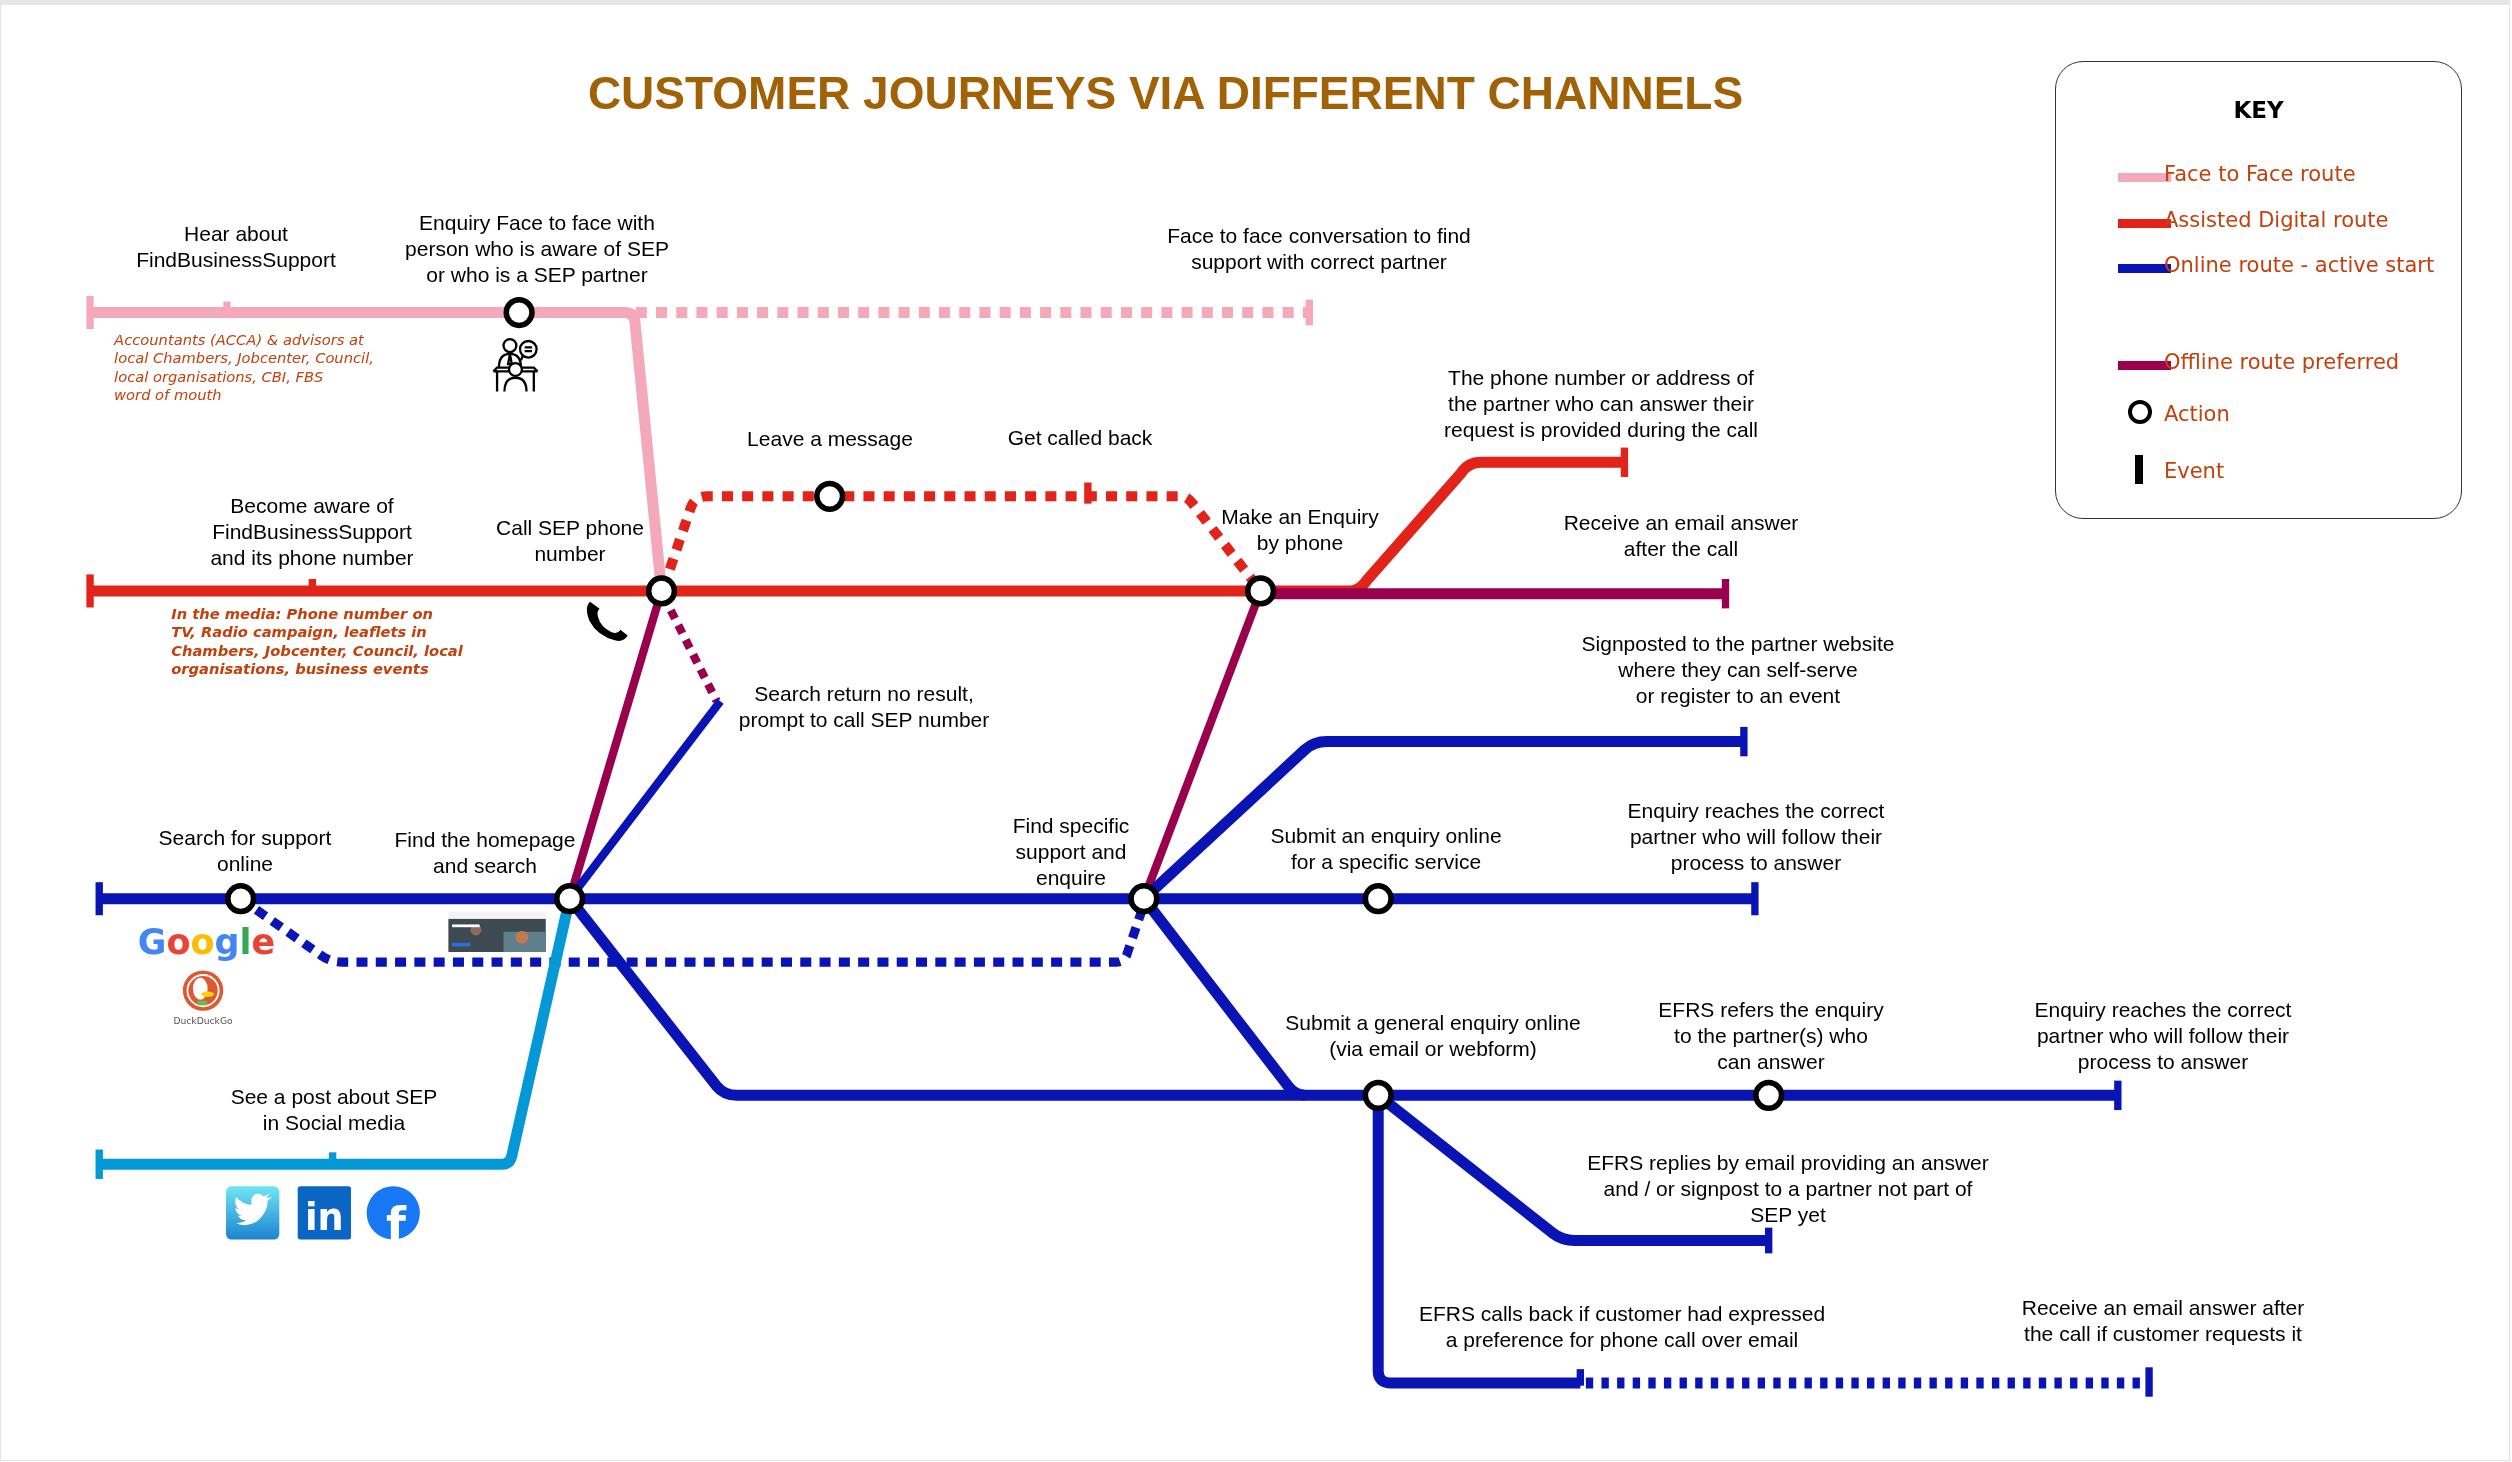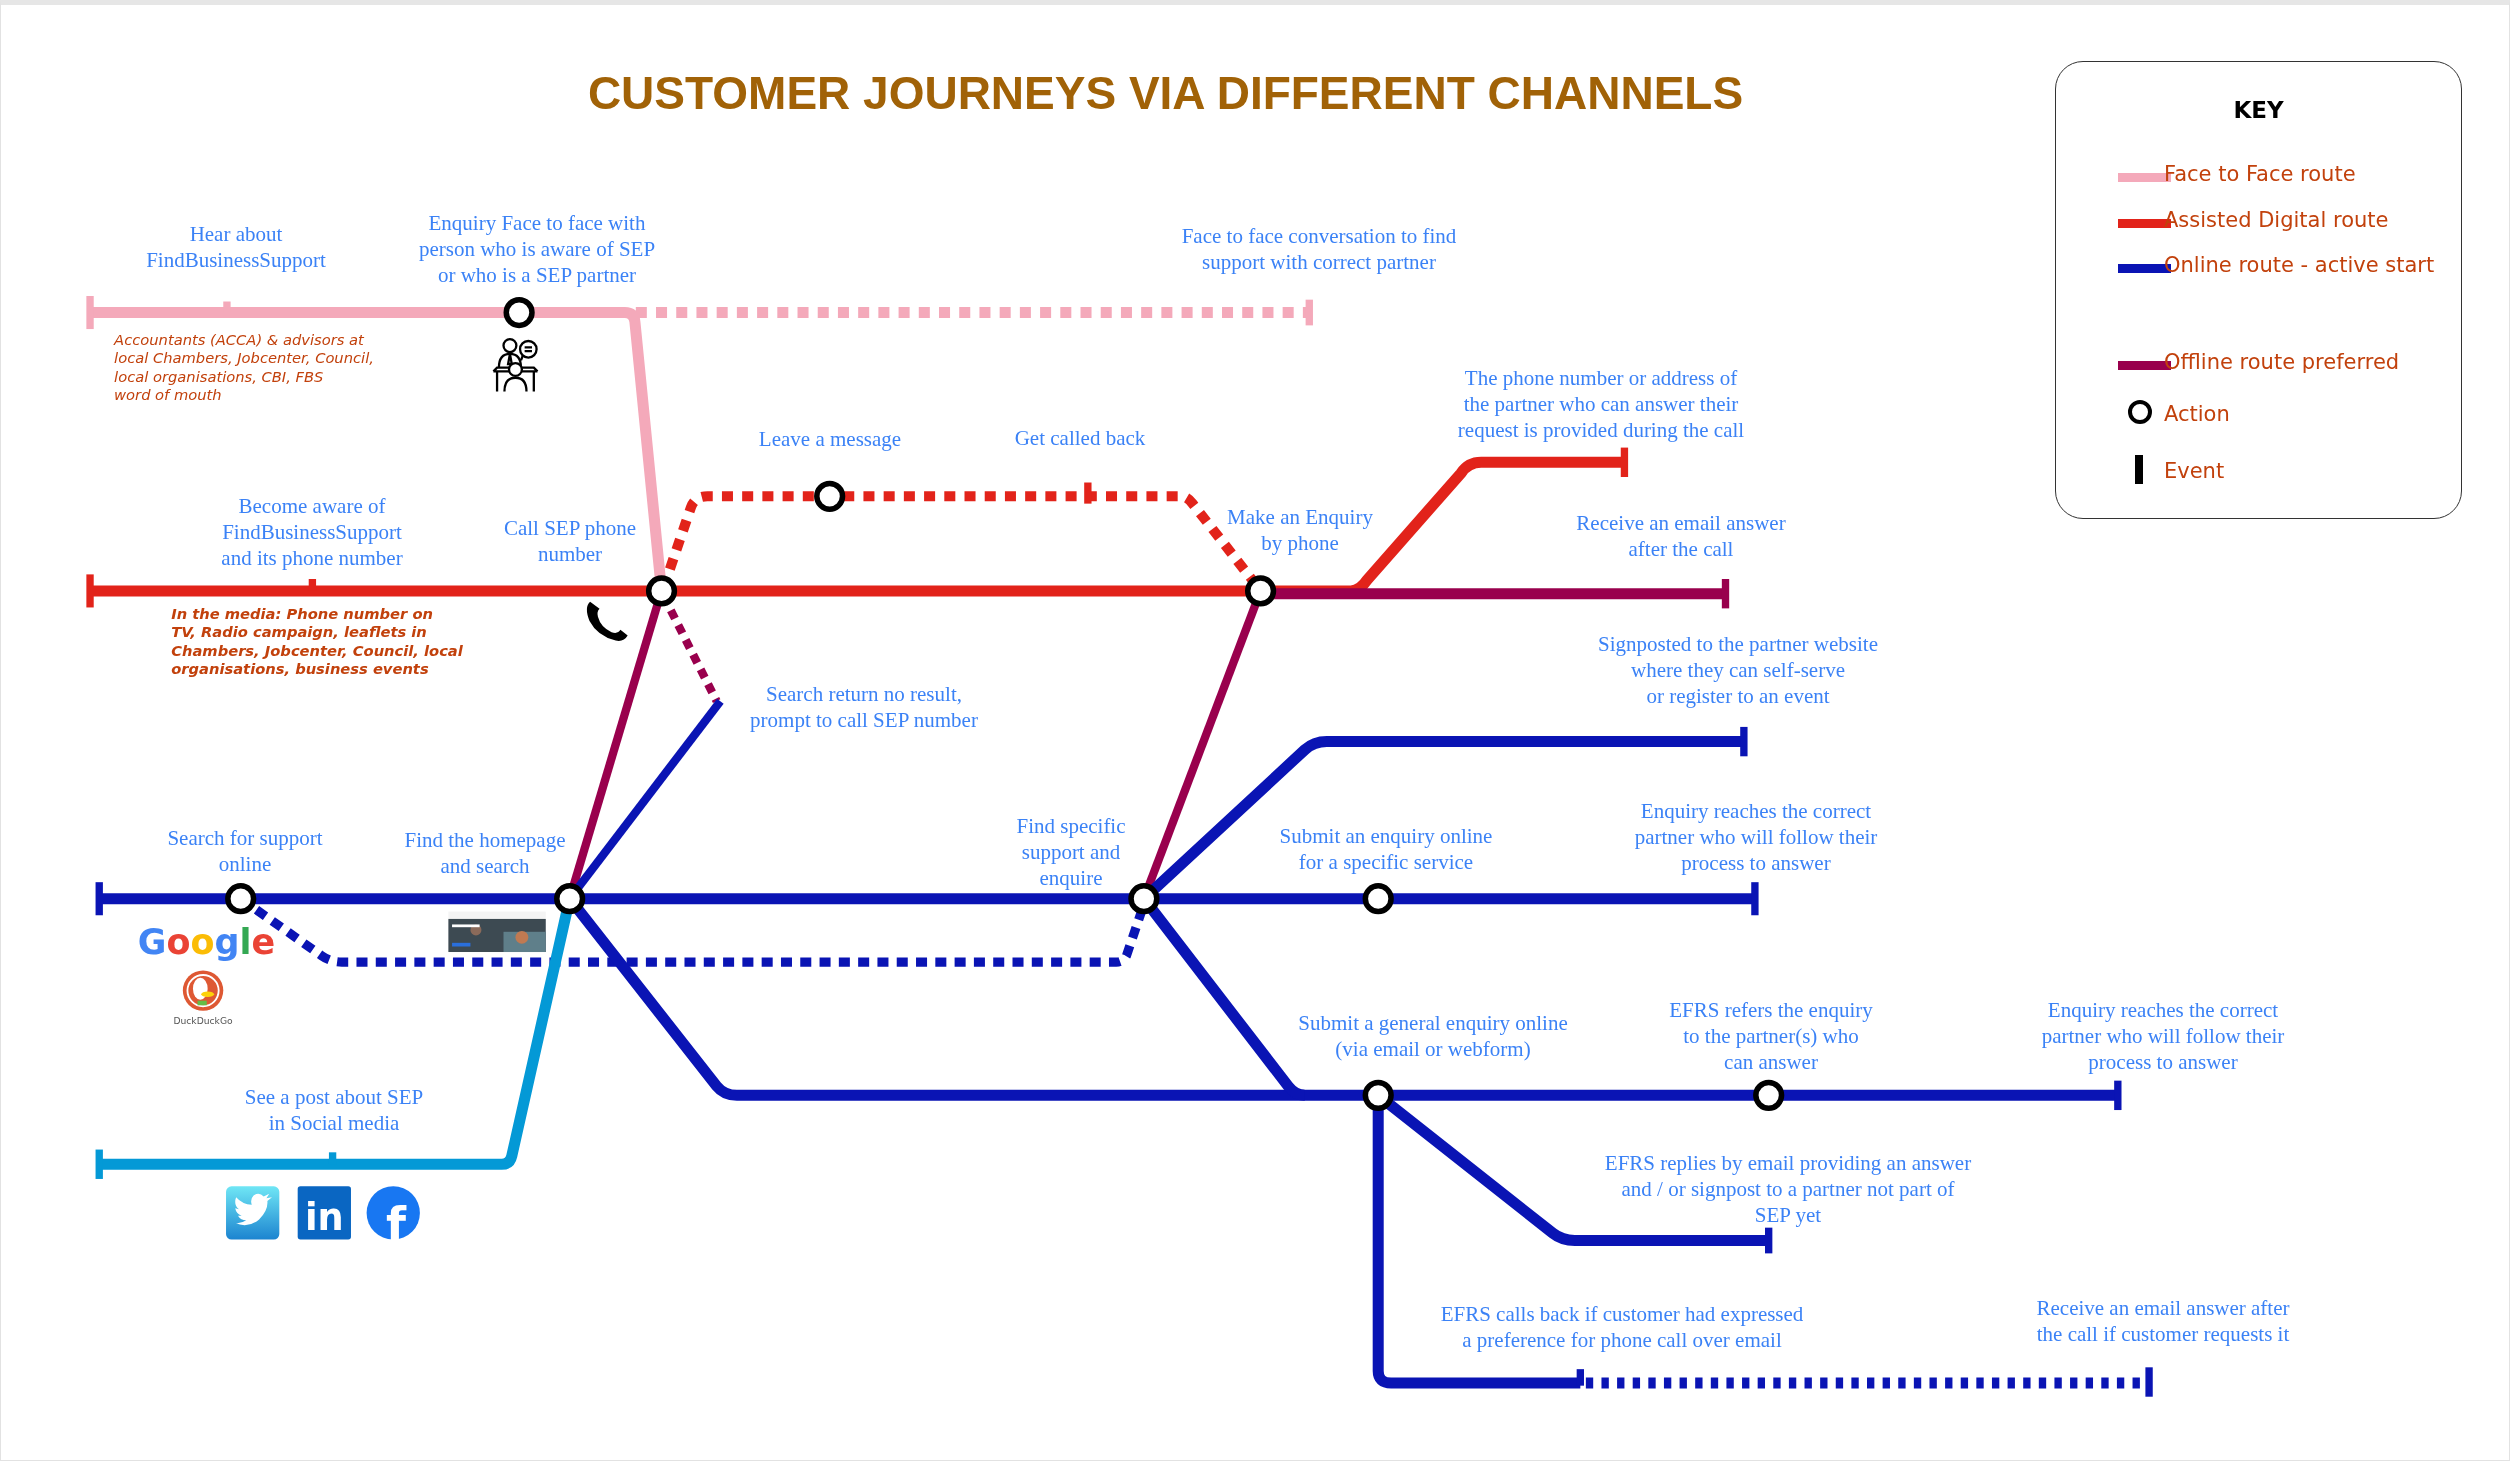--- a/index.html
+++ b/index.html
@@ -1,20 +1,20 @@
 <!DOCTYPE html>
 <html style="font-size:14.7px"><head>
 <meta charset="utf-8">
 <style>
   html, body { margin:0; padding:0; background:#ffffff; }
   body { width:2512px; height:1463px; position:relative; overflow:hidden; font-family:"DejaVu Sans", sans-serif; }
   #frame { position:absolute; left:0; top:0; width:2510px; height:1461px; border:0.9px solid #e2e2e2; border-top:5.5px solid #e6e6e6; box-sizing:border-box; }
   #map { position:absolute; left:0; top:0; }
   .title { position:absolute; left:568px; top:64px; width:1195px; text-align:center; font-family:"Liberation Sans", sans-serif; font-weight:bold; font-size:46px; line-height:59px; color:#a16207; }
-  .lbl { position:absolute; text-align:center; font-family:Liberation Serif, serif; font-size:21px; line-height:26px; color:#3b82f6; white-space:pre-line; transform:translateX(-50%); }
+  .lbl { position:absolute; text-align:center; font-family:Liberation Sans, sans-serif; font-size:21px; line-height:26px; color:#000000; white-space:pre-line; transform:translateX(-50%); }
   .note { position:absolute; font-family:"DejaVu Sans", sans-serif; font-style:italic; font-size:14.7px; line-height:18.4px; color:#c2410c; white-space:pre-line; transform:translateX(-50%); }
   .key { position:absolute; left:2039px; top:61px; width:407px; height:458px; border:1.4px solid #333; border-radius:28px; box-sizing:border-box;margin-left:16px; }
   .key-title { position:absolute; left:0; width:100%; top:35px; text-align:center; font-weight:bold; font-size:23px; font-family:"DejaVu Sans", sans-serif; }
   .key-row { position:absolute; left:0; width:100%; height:37px; }
   .key-swatch { position:absolute; left:62px; top:14.7px; width:53px; height:9.2px; }
   .key-label { position:absolute; left:108px; top:3.7px; font-size:21px; font-family:"DejaVu Sans", sans-serif; color:#c2410c; }
   .key-action { position:absolute; left:72px; top:1.8px; width:24px; height:24px; border:4.6px solid #000; border-radius:50%; box-sizing:border-box; }
   .key-event { position:absolute; left:79px; top:0px; width:8.3px; height:29px; background:#000; }
 </style>
 </head>

